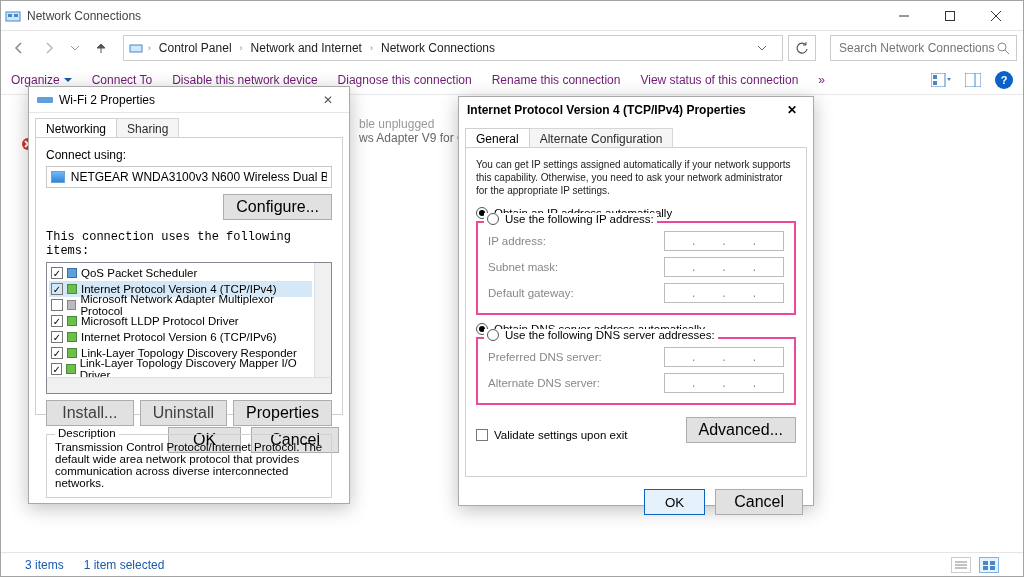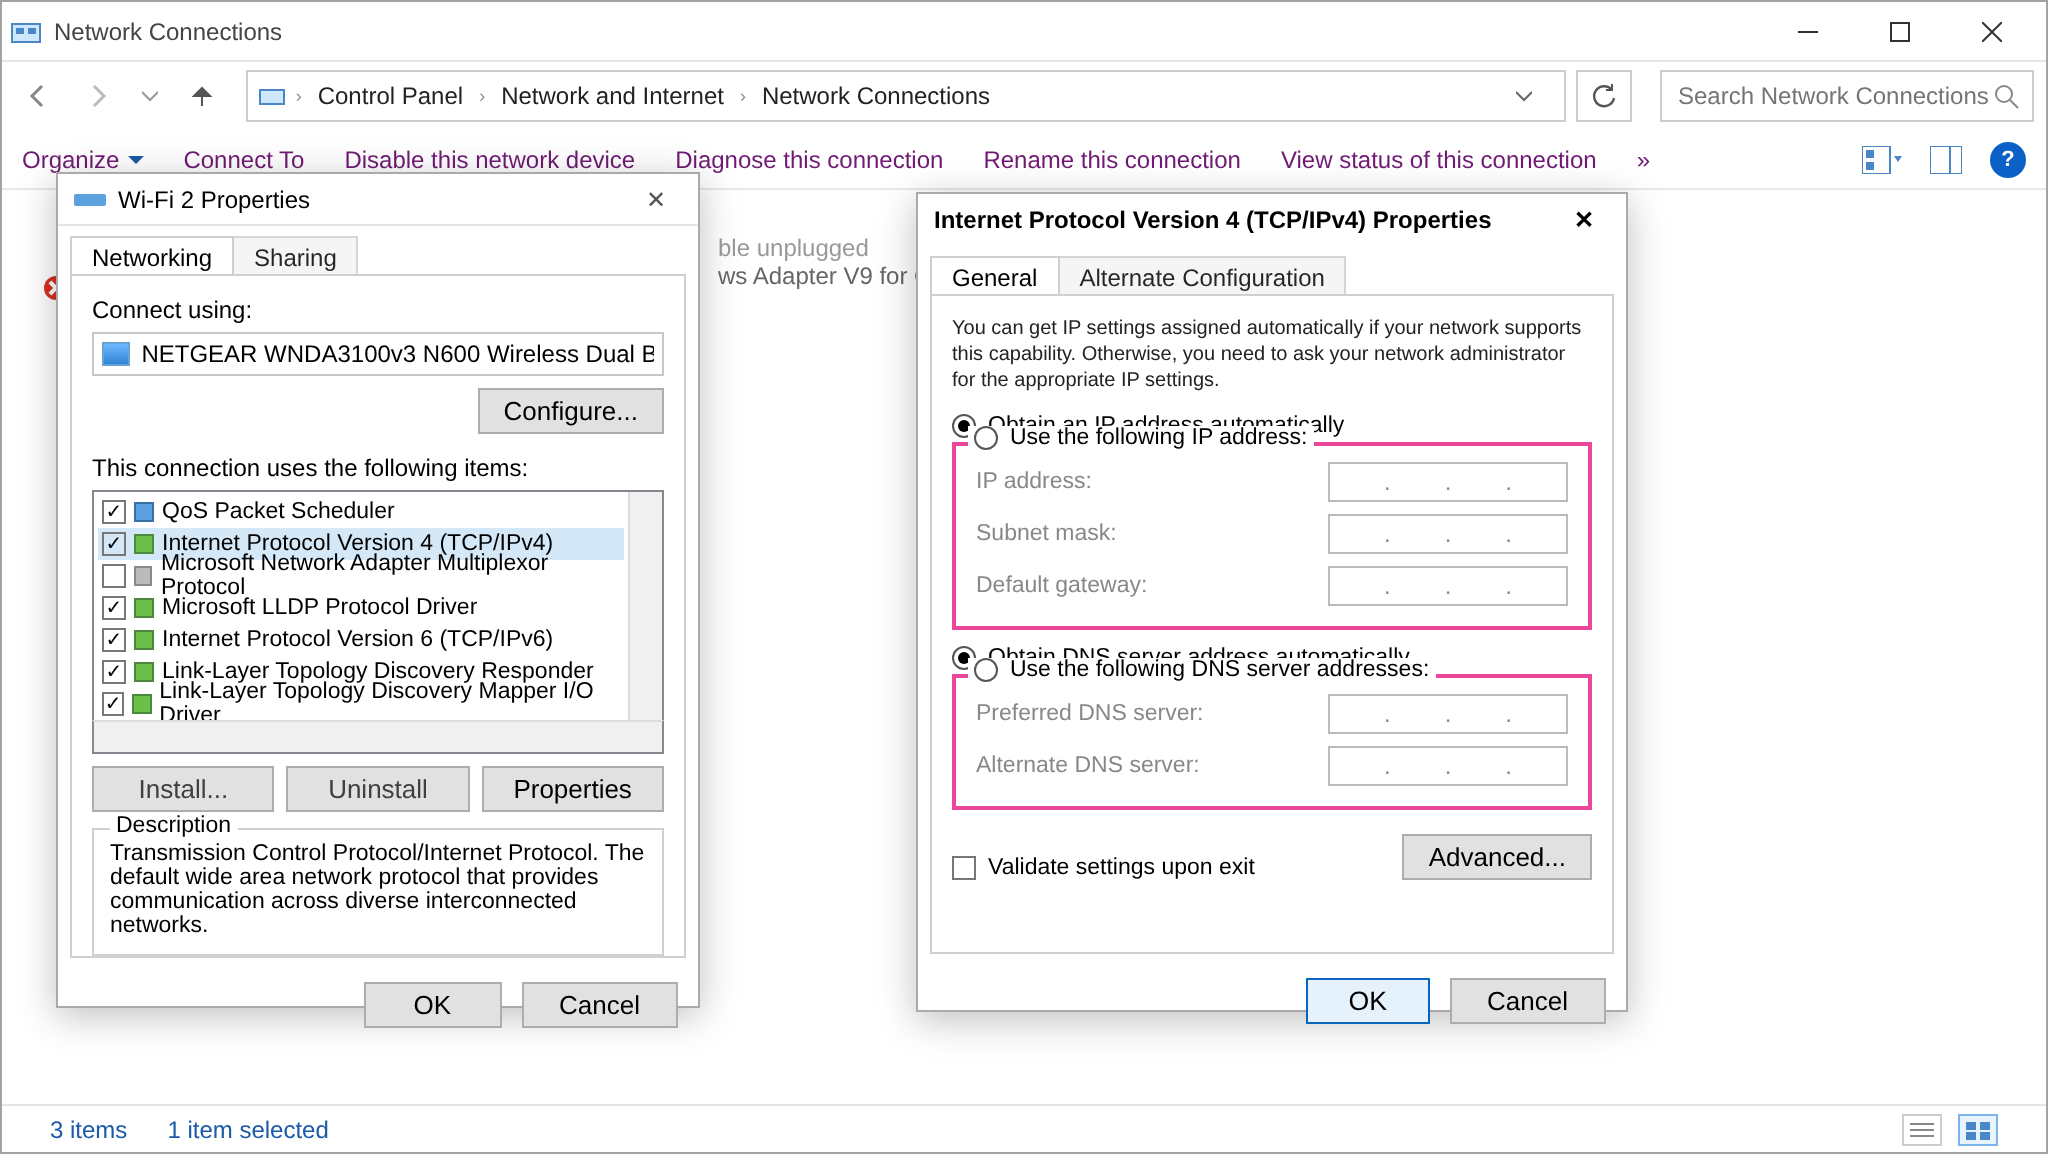--- a/index.html
+++ b/index.html
@@ -30,24 +30,24 @@
   .statusbar { position:absolute; left:0; bottom:0; height:24px; width:100%; border-top:1px solid #e5e5e5; display:flex; align-items:center; padding:0 24px; gap:20px; color:#1a5aa8; font-size:12px;}
   .statusbar .right { margin-left:auto; display:flex; gap:8px; color:#555;}
   .thumbbtn { width:20px; height:16px; border:1px solid #ccc;}
   
   .dlg1 { position:absolute; left:28px; top:86px; width:322px; height:418px; background:#fff; border:1px solid #aaa; box-shadow:0 4px 18px rgba(0,0,0,0.25);}
   .dlg1 .dtitle { height:26px; display:flex; align-items:center; padding:0 8px; font-size:12px; border-bottom:1px solid #e5e5e5;}
   .dlg1 .dclose { margin-left:auto; width:26px; text-align:center; color:#555;}
   .tabstrip { height:24px; display:flex; align-items:flex-end; padding:0 6px;}
   .tab { border:1px solid #d0d0d0; border-bottom:none; padding:3px 10px 2px; font-size:12px; background:#fff; margin-right:-1px; position:relative; top:1px;}
   .tab.inactive { background:#f4f4f4; opacity:.85;}
-  .tabpane { border:1px solid #d0d0d0; margin:0 6px 6px; padding:10px; height:342px; position:relative; font-size:12px;}
+  .tabpane { border:1px solid #d0d0d0; margin:0 6px 6px; padding:10px; height:278px; position:relative; font-size:12px;}
   .adapterbox { display:flex; align-items:center; border:1px solid #c8c8c8; height:22px; padding:0 4px; margin-top:4px;}
   .adapter-ic { width:16px; height:12px; background:linear-gradient(#6fb8ff,#2f86d6); border:1px solid #6aa2d4; margin-right:6px;}
-  .btn { border:1px solid #adadad; background:#e1e1e1; padding:3px 12px; font-size:13px;}
+  .btn { border:1px solid #adadad; background:#e1e1e1; padding:3px 12px; font-size:16px;}
   .cfgrow { display:flex; justify-content:flex-end; margin-top:6px;}
   .itemsbox { border:1px solid #828790; height:116px; margin-top:4px; overflow:hidden; display:flex;}
   .items-inner { flex:1; padding:2px 2px; font-size:11.5px; overflow:hidden;}
   .itemrow { display:flex; align-items:center; height:16px; gap:4px; padding-left:2px;}
   .itemrow.sel { background:#d5e8f7;}
   .chk { width:12px; height:12px; border:1px solid #777; display:inline-flex; align-items:center; justify-content:center; font-size:10px;}
   .proto-ic { width:10px; height:10px; border:1px solid #4a8a3f; background:#6cc04a;}
   .proto-ic.gray { border-color:#888; background:#bbb;}
   .proto-ic.sched { border-color:#3b6fa8; background:#5da0e0;}
   .scroll-v { width:17px; background:#f0f0f0; border-left:1px solid #ddd;}
@@ -251,21 +251,21 @@
   <div class="tabpane">
     <div>Connect using:</div>
     <div class="adapterbox">
       <span class="adapter-ic"></span>
       <span style="white-space:nowrap; overflow:hidden;">NETGEAR WNDA3100v3 N600 Wireless Dual Band USB</span>
     </div>
     <div class="cfgrow">
         <button class="btn">Configure...</button>
       </div>
 
-    <div style="margin-top:10px;">This connection uses the following items:</div>
+    <div style="margin-top:10px;font-family:Liberation Mono, monospace;">This connection uses the following items:</div>
     <div class="itemsbox">
       <div class="items-inner" id="items-inner">
           <div class="itemrow">
             <span class="chk">✓</span>
             <span class="proto-ic sched"></span>
             <span>QoS Packet Scheduler</span>
           </div>
           <div class="itemrow sel">
             <span class="chk">✓</span>
             <span class="proto-ic "></span>

